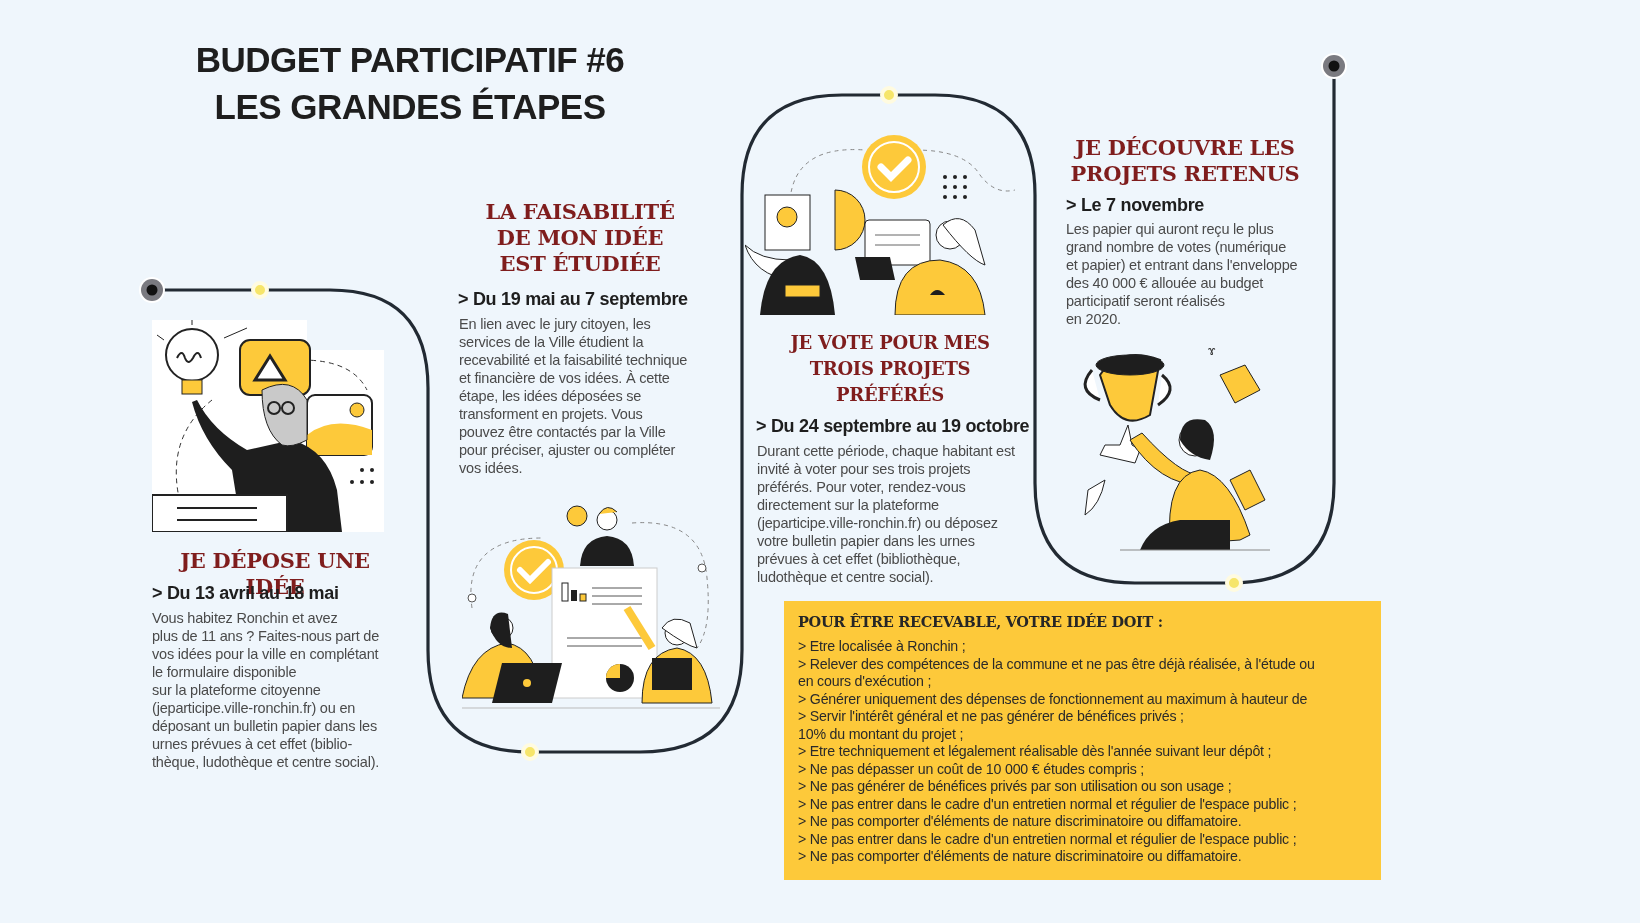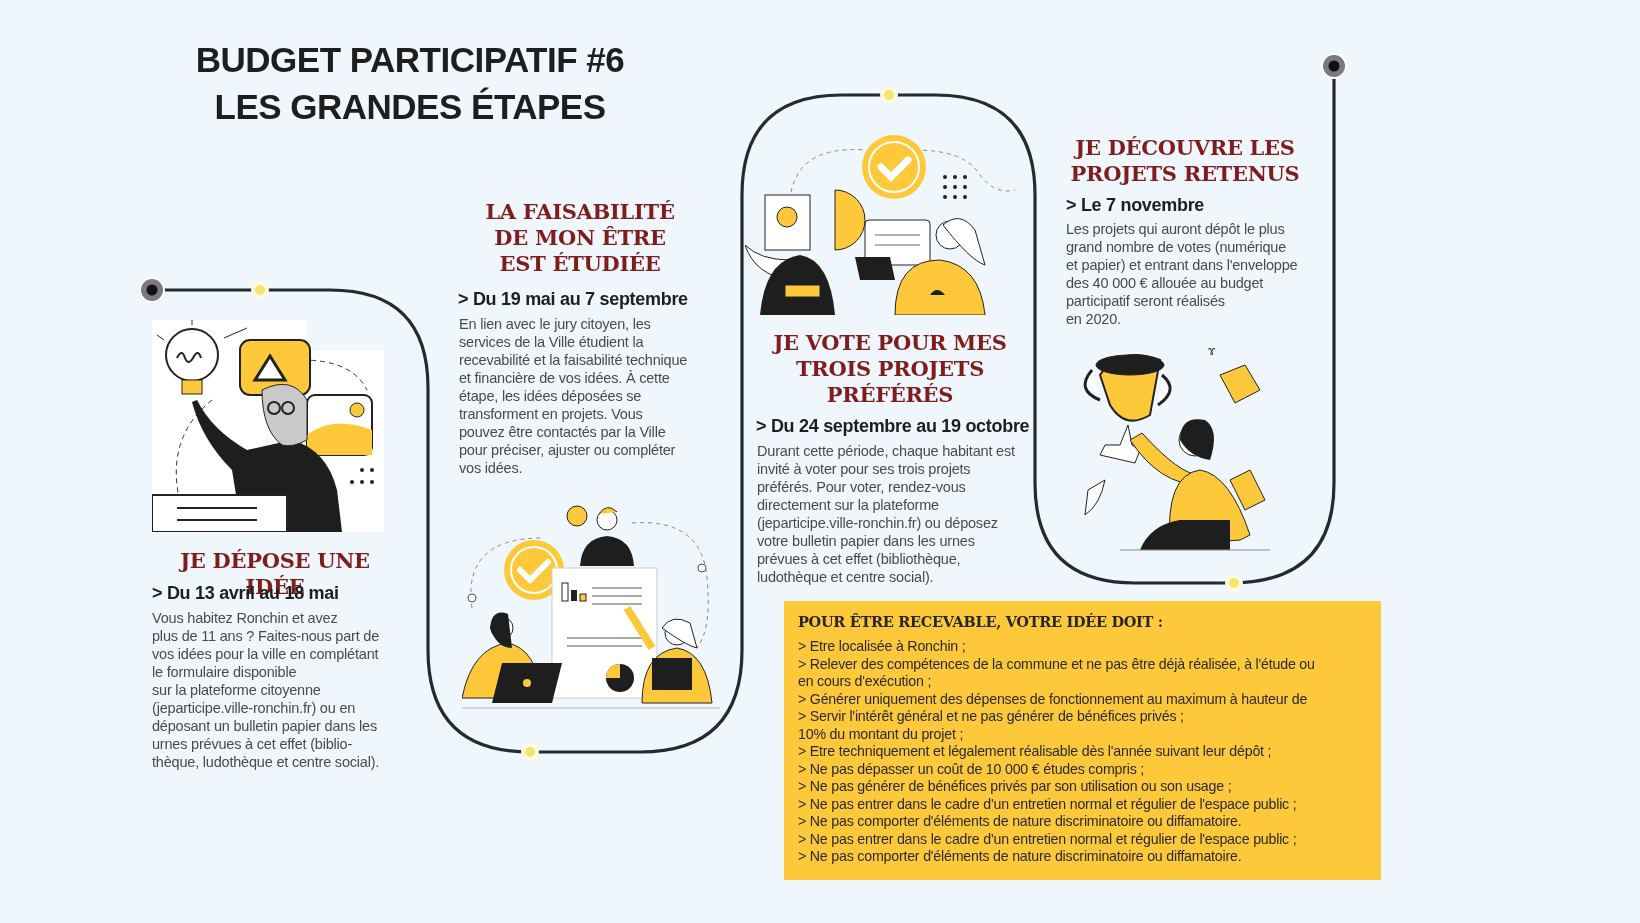--- a/index.html
+++ b/index.html
@@ -89,21 +89,21 @@
   <div>le formulaire disponible</div>
   <div>sur la plateforme citoyenne</div>
   <div>(jeparticipe.ville-ronchin.fr) ou en</div>
   <div>déposant un bulletin papier dans les</div>
   <div>urnes prévues à cet effet (biblio-</div>
   <div>thèque, ludothèque et centre social).</div>
 </div>
 
 <div class="abs stepTitle" style="left:460px;top:199px;width:240px;font-size:21px;line-height:26px;">
   <div>LA FAISABILITÉ</div>
-  <div>DE MON ÊTRE</div>
+  <div>DE MON IDÉE</div>
   <div>EST ÉTUDIÉE</div>
 </div>
 <div class="abs date" style="left:458px;top:288px;width:270px;">&gt; Du 19 mai au 7 septembre</div>
 <div class="abs body" style="left:459px;top:315px;width:270px;">
   <div>En lien avec le jury citoyen, les</div>
   <div>services de la Ville étudient la</div>
   <div>recevabilité et la faisabilité technique</div>
   <div>et financière de vos idées. À cette</div>
   <div>étape, les idées déposées se</div>
   <div>transforment en projets. Vous</div>
@@ -178,21 +178,21 @@
     <line x1="130" y1="100" x2="175" y2="100" stroke="#666"></line>
     <line x1="130" y1="110" x2="175" y2="110" stroke="#666"></line>
     <path d="M110 122 L145 122 L150 145 L115 145Z" fill="#1e1e1e"></path>
     <path d="M150 180 Q150 125 195 125 Q235 130 240 180Z" fill="#fdc93a" stroke="#222"></path>
     <circle cx="205" cy="100" r="14" fill="#fff" stroke="#222"></circle>
     <path d="M198 90 Q215 75 230 95 L240 130 Q225 125 198 90Z" fill="#fff" stroke="#222"></path>
     <path d="M185 160 Q192 150 200 160" fill="#1e1e1e"></path>
   </svg>
 </div>
 
-<div class="abs stepTitle" style="left:760px;top:330px;width:260px;font-size:21px;line-height:26px;">
+<div class="abs stepTitle" style="left:760px;top:330px;width:260px;font-size:18px;line-height:26px;">
   <div>JE VOTE POUR MES</div>
   <div>TROIS PROJETS</div>
   <div>PRÉFÉRÉS</div>
 </div>
 <div class="abs date" style="left:756px;top:415px;width:290px;">&gt; Du 24 septembre au 19 octobre</div>
 <div class="abs body" style="left:757px;top:442px;width:290px;">
   <div>Durant cette période, chaque habitant est</div>
   <div>invité à voter pour ses trois projets</div>
   <div>préférés. Pour voter, rendez-vous</div>
   <div>directement sur la plateforme</div>
@@ -201,21 +201,21 @@
   <div>prévues à cet effet (bibliothèque,</div>
   <div>ludothèque et centre social).</div>
 </div>
 
 <div class="abs stepTitle" style="left:1060px;top:135px;width:250px;font-size:21px;line-height:26px;">
   <div>JE DÉCOUVRE LES</div>
   <div>PROJETS RETENUS</div>
 </div>
 <div class="abs date" style="left:1066px;top:194px;width:240px;">&gt; Le 7 novembre</div>
 <div class="abs body" style="left:1066px;top:220px;width:250px;">
-  <div>Les projets qui auront dépôt le plus</div>
+  <div>Les papier qui auront reçu le plus</div>
   <div>grand nombre de votes (numérique</div>
   <div>et papier) et entrant dans l'enveloppe</div>
   <div>des 40 000 € allouée au budget</div>
   <div>participatif seront réalisés</div>
   <div>en 2020.</div>
 </div>
 
 <div class="illus" style="left:1080px;top:345px;width:200px;height:210px;">
   <svg width="200" height="210" viewBox="0 0 200 210">
     <path d="M20 30 Q40 0 80 15 L70 70 Q45 85 30 60Z" fill="#fdc93a" stroke="#222" stroke-width="2"></path>

